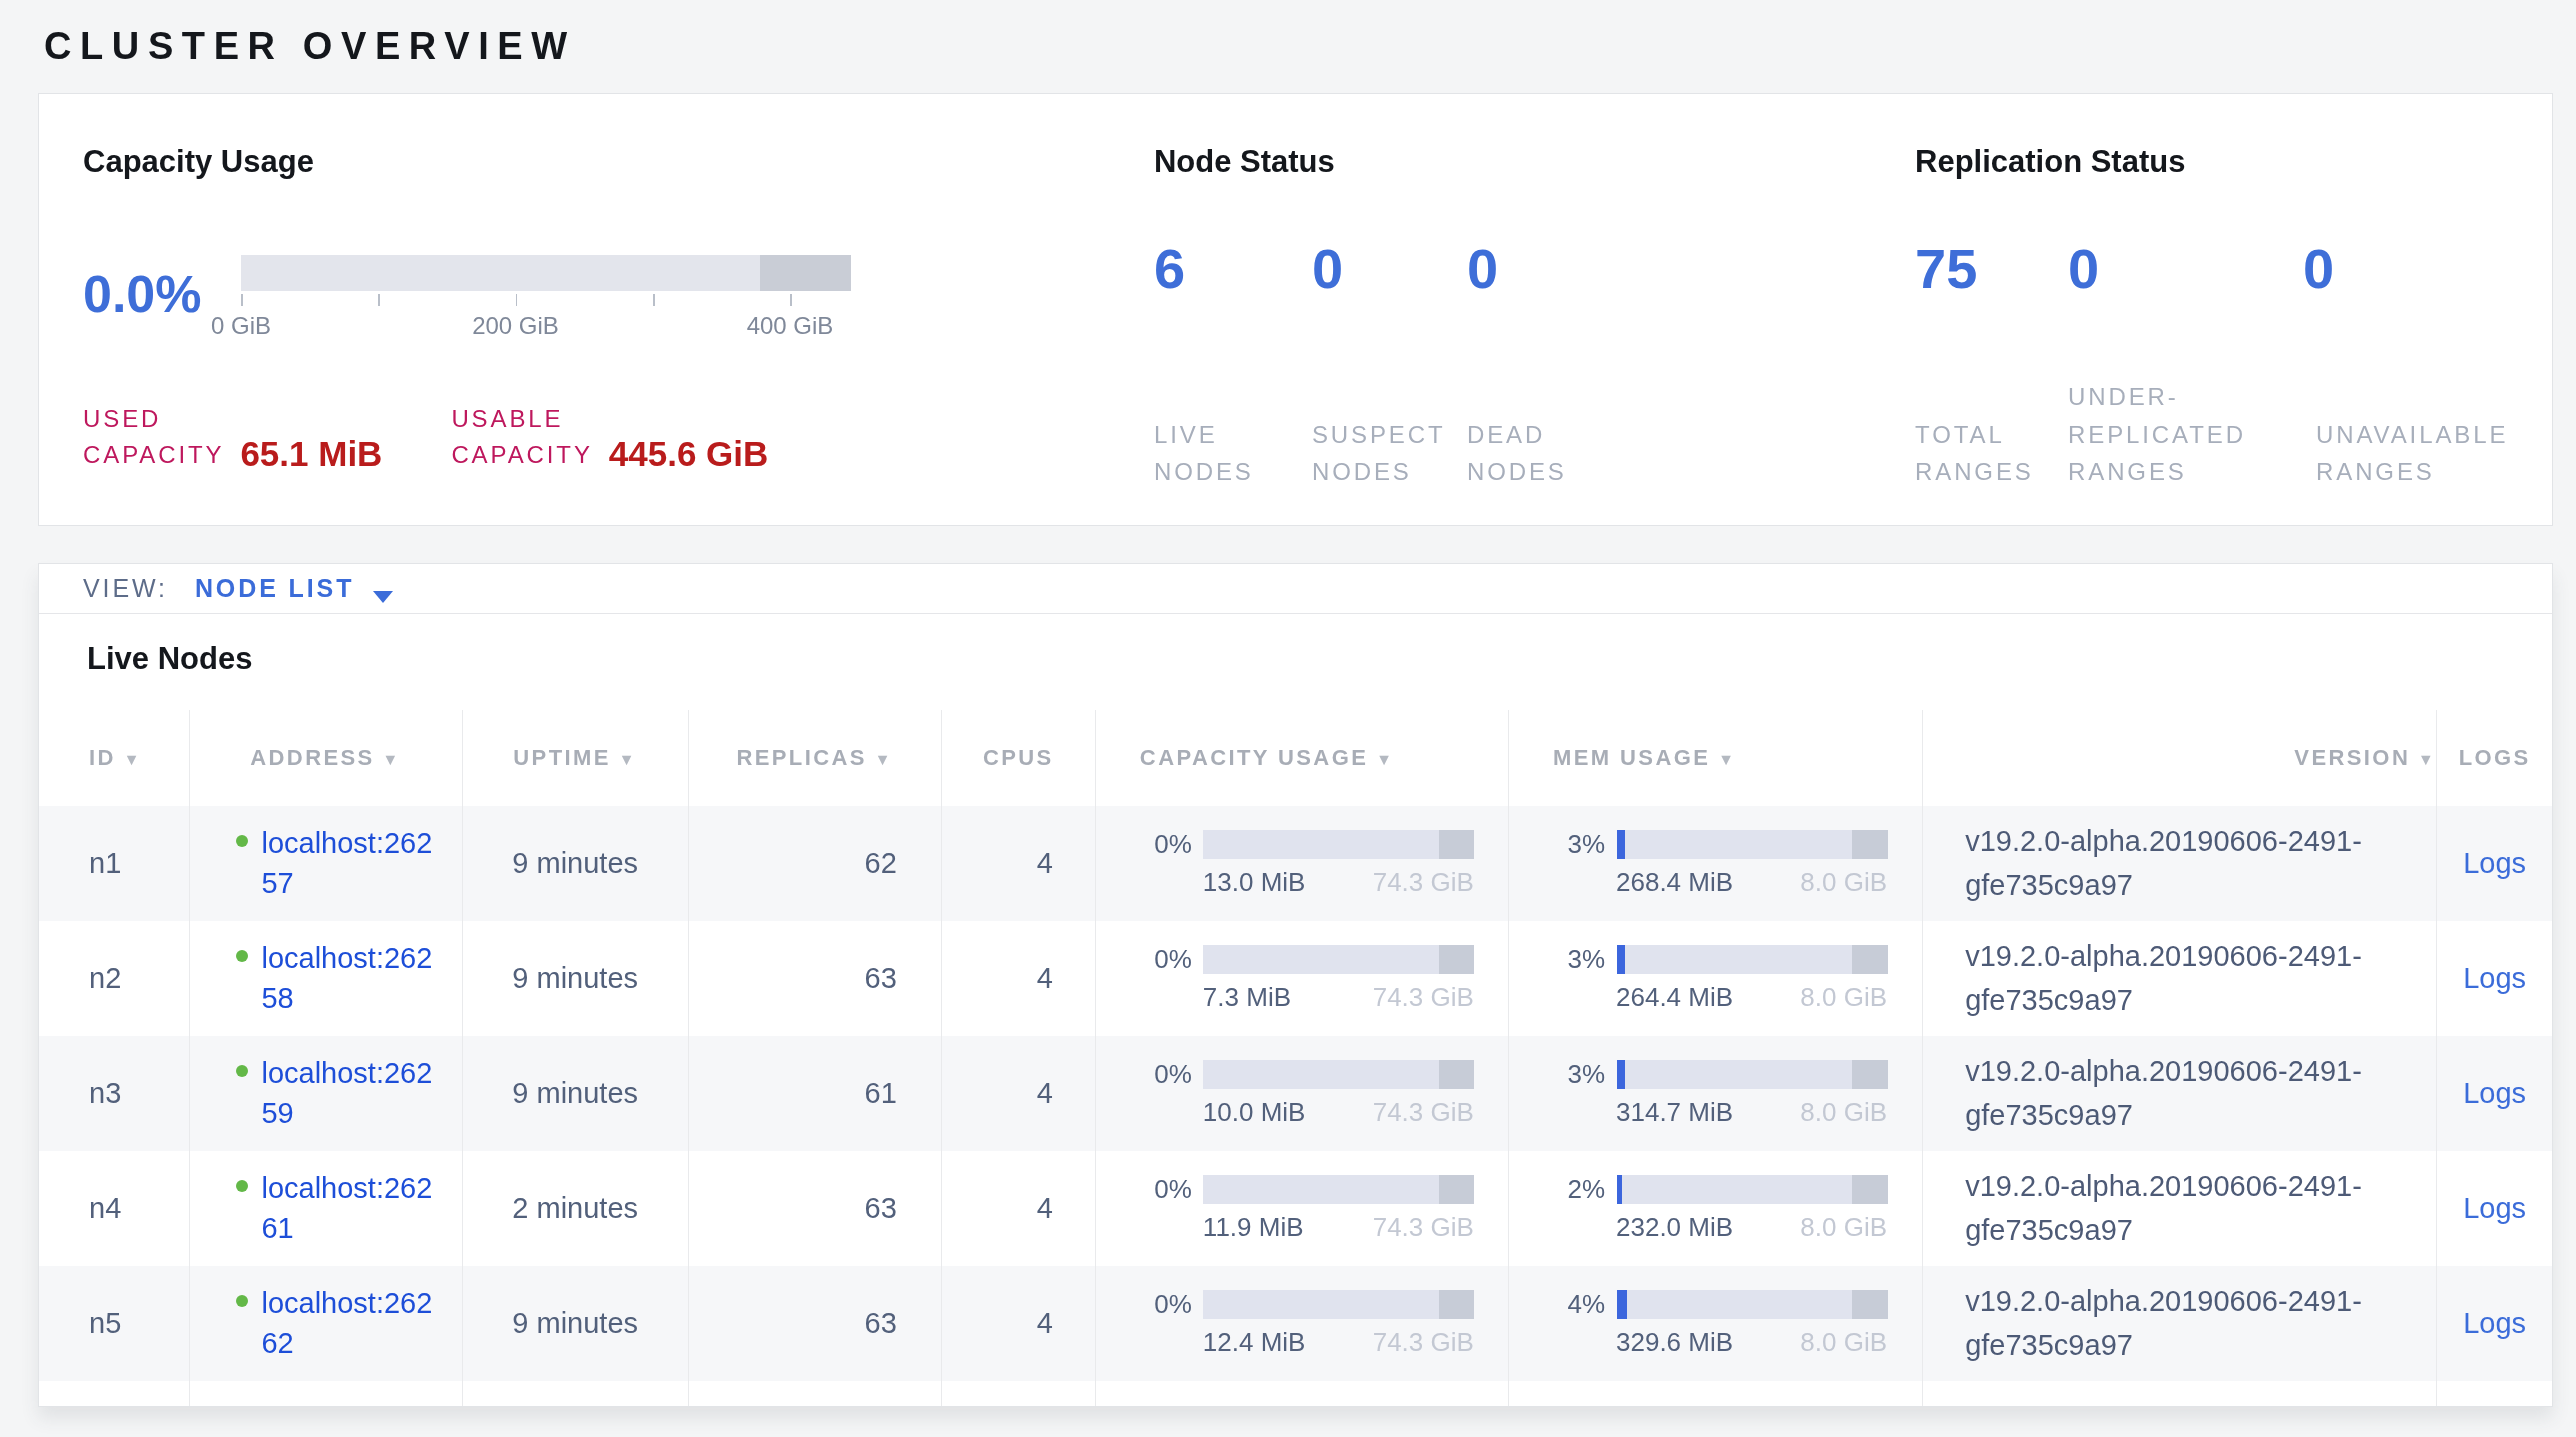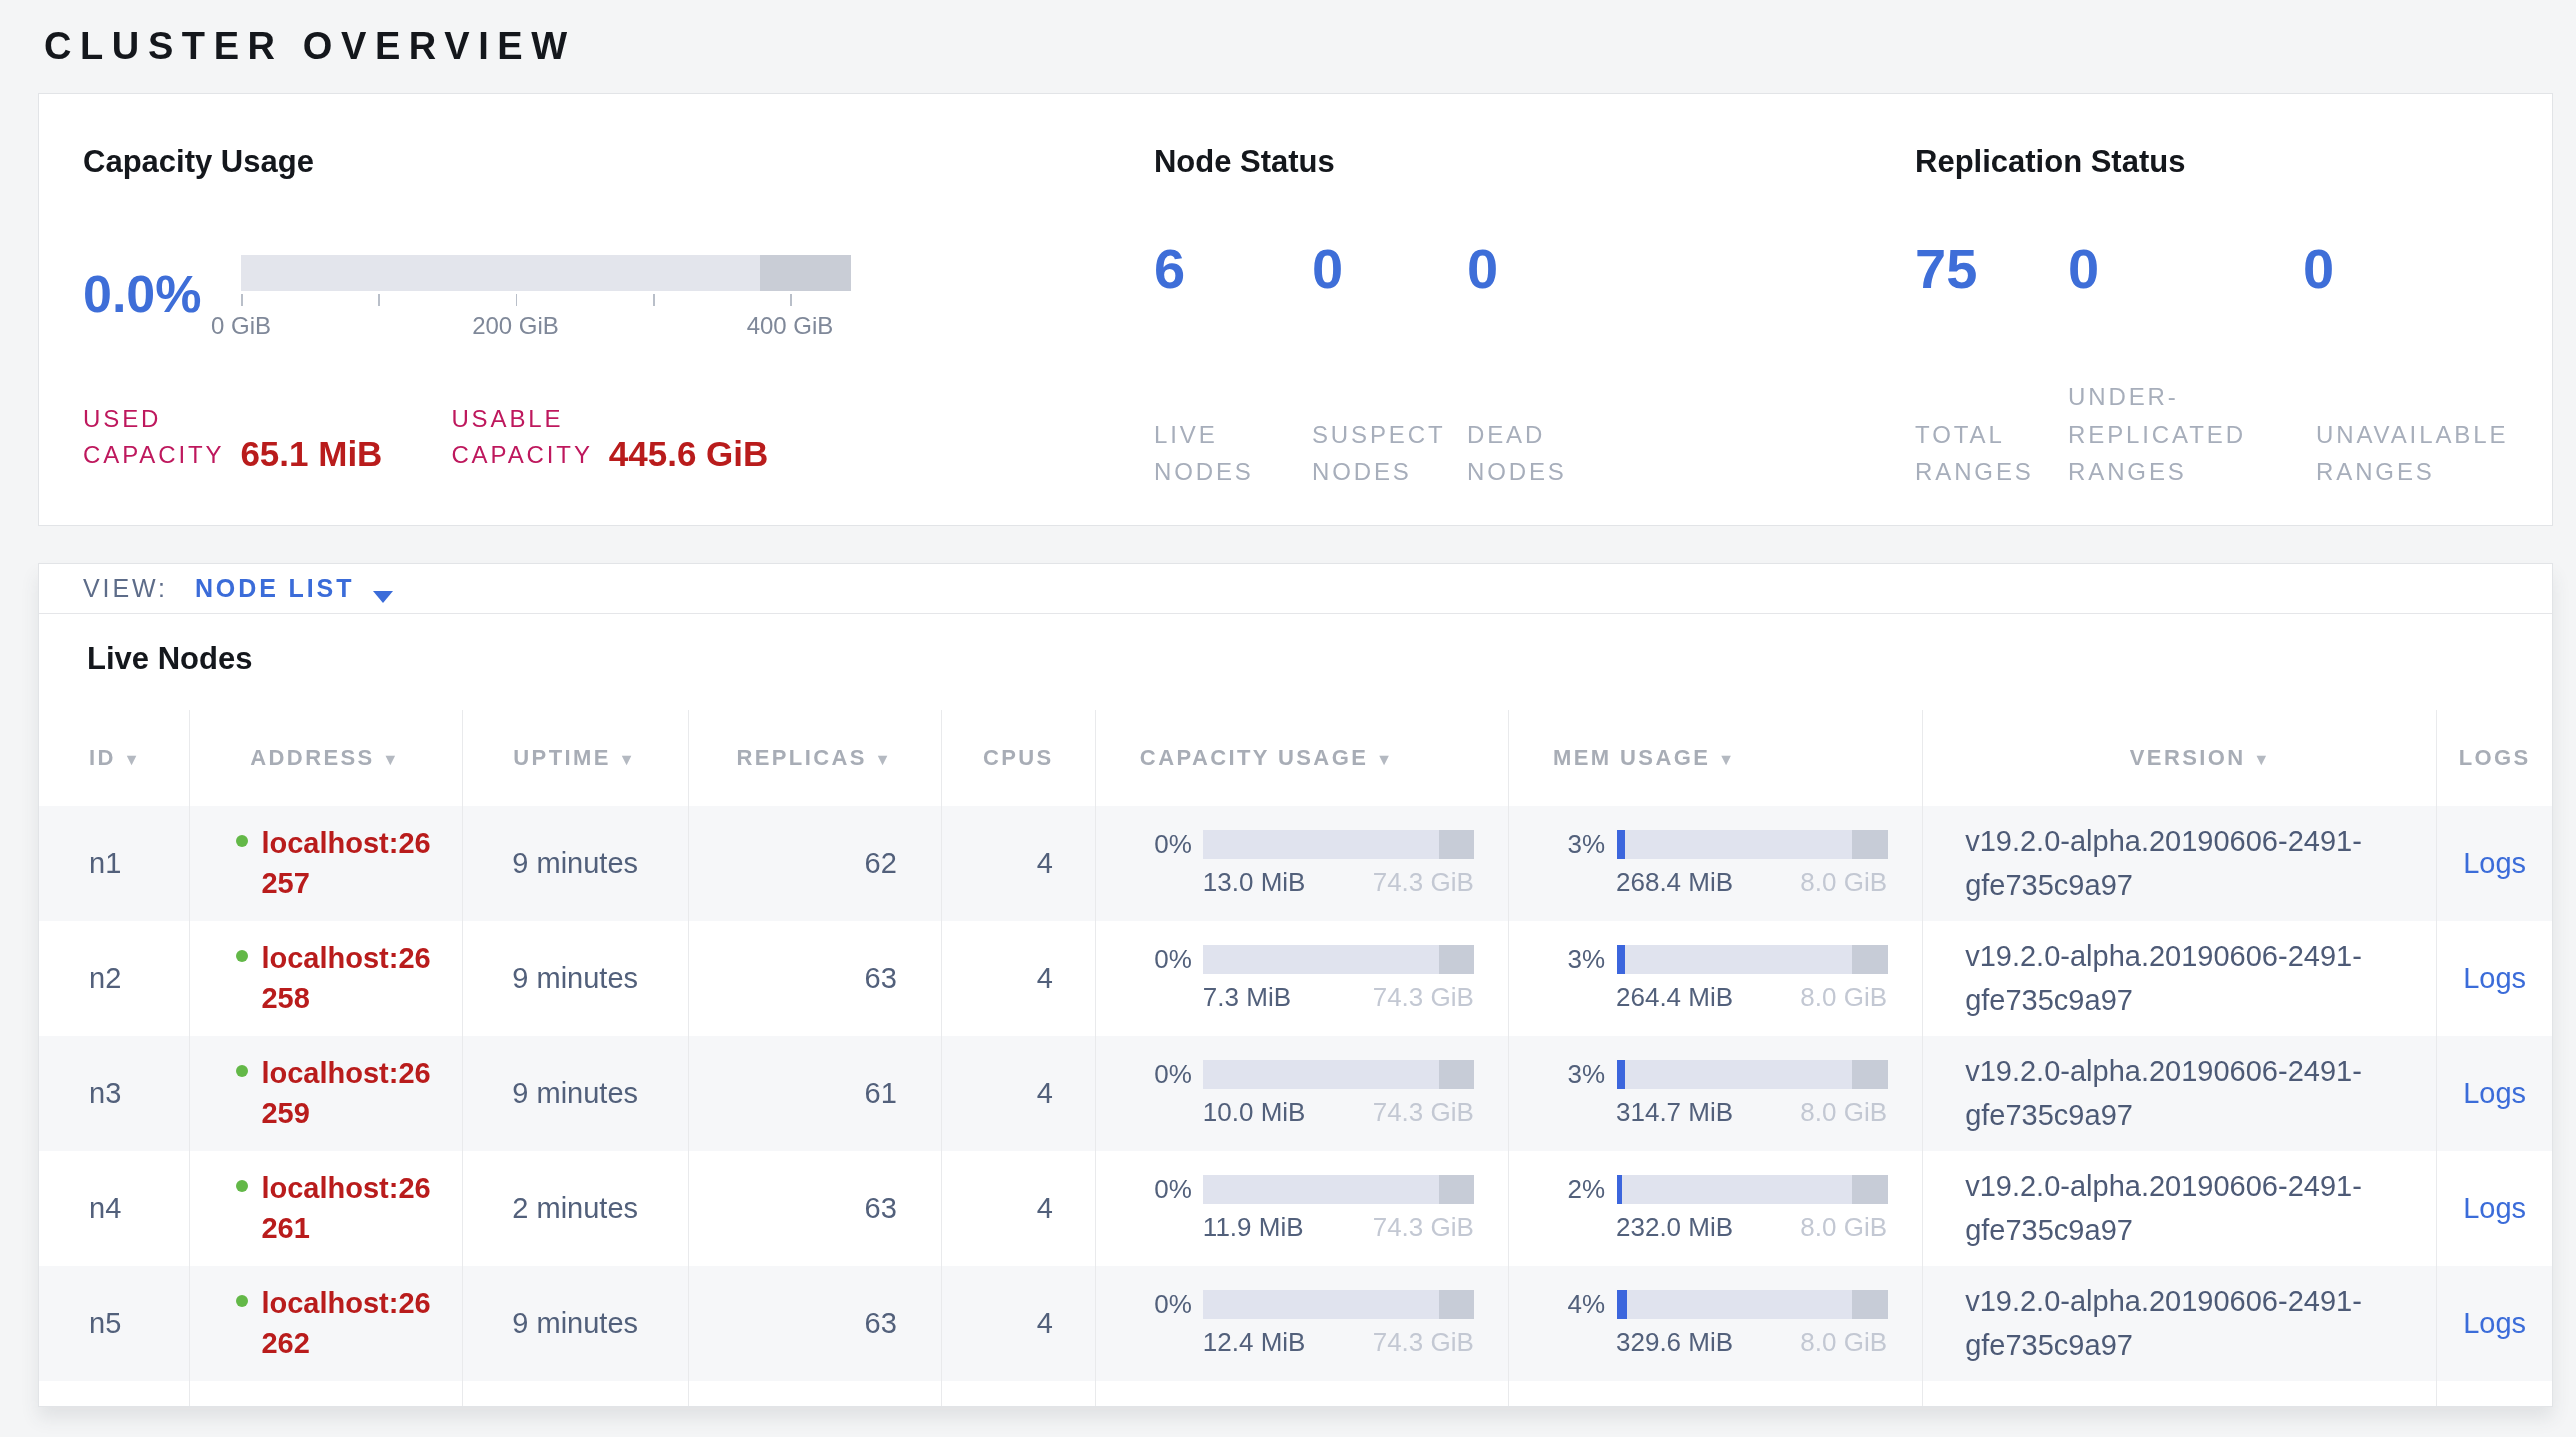--- a/index.html
+++ b/index.html
@@ -65,30 +65,30 @@
   .view-caret{width:0;height:0;border-left:10.5px solid transparent;border-right:10.5px solid transparent;
     border-top:12.5px solid #3b6cd9;margin-left:19px;}
   .table-title{margin:27px 0 0 48px;font-size:31px;font-weight:700;color:#14171c;}
   table{border-collapse:collapse;table-layout:fixed;width:2513px;margin-top:33px;}
   th,td{border-right:1px solid #e9eaec;padding:0;box-sizing:border-box;}
   th:last-child,td:last-child{border-right:none;}
   th{height:96px;font-size:22px;font-weight:600;letter-spacing:2.4px;color:#a8adb6;
      text-align:center;background:#fff;}
   th.a-left-id{text-align:left;padding-left:50px;}
   th.a-left-bar{text-align:left;padding-left:44px;}
-  th.a-left-ver{text-align:center;padding-left:42px;}
+  th.a-left-ver{text-align:right;padding-left:42px;}
   .sort-arrow{font-size:16.3px;color:#b4b9c1;margin-left:7.7px;}
   tbody tr{height:115px;}
   tr.striped{background:#f6f7f9;}
   td{font-size:29px;color:#52607b;vertical-align:middle;}
   td.c-id{padding-left:50px;}
   td.c-address{padding-left:46px;}
   .addr{display:flex;}
   .dot{width:12.5px;height:12.5px;border-radius:50%;background:#63b848;margin:10.5px 13.4px 0 0;flex:none;}
-  .addr a{color:#b91c1c;max-width:180px;word-break:break-all;line-height:1.35;display:inline-block;font-weight:bold;}
+  .addr a{color:#1d4ed8;max-width:180px;word-break:break-all;line-height:1.35;display:inline-block;}
   td.c-uptime{text-align:center;}
   td.c-replicas{text-align:right;padding-right:44px;}
   td.c-cpus{text-align:right;padding-right:42px;}
   td.c-bar{padding-left:38px;}
   .bar-row{display:flex;align-items:center;}
   .bar-pct{width:58px;text-align:right;font-size:26px;color:#52607b;margin-right:11.5px;flex:none;}
   .bar{width:271px;height:29px;background:#e0e3ee;position:relative;}
   .bar-fill{position:absolute;left:0;top:0;bottom:0;background:#3c66dd;}
   .bar-cap{position:absolute;right:0;top:0;bottom:0;width:13%;background:#c7ccd7;}
   .bar-vals{display:flex;justify-content:space-between;width:271px;margin:6.7px 0 0 69px;font-size:26px;}

